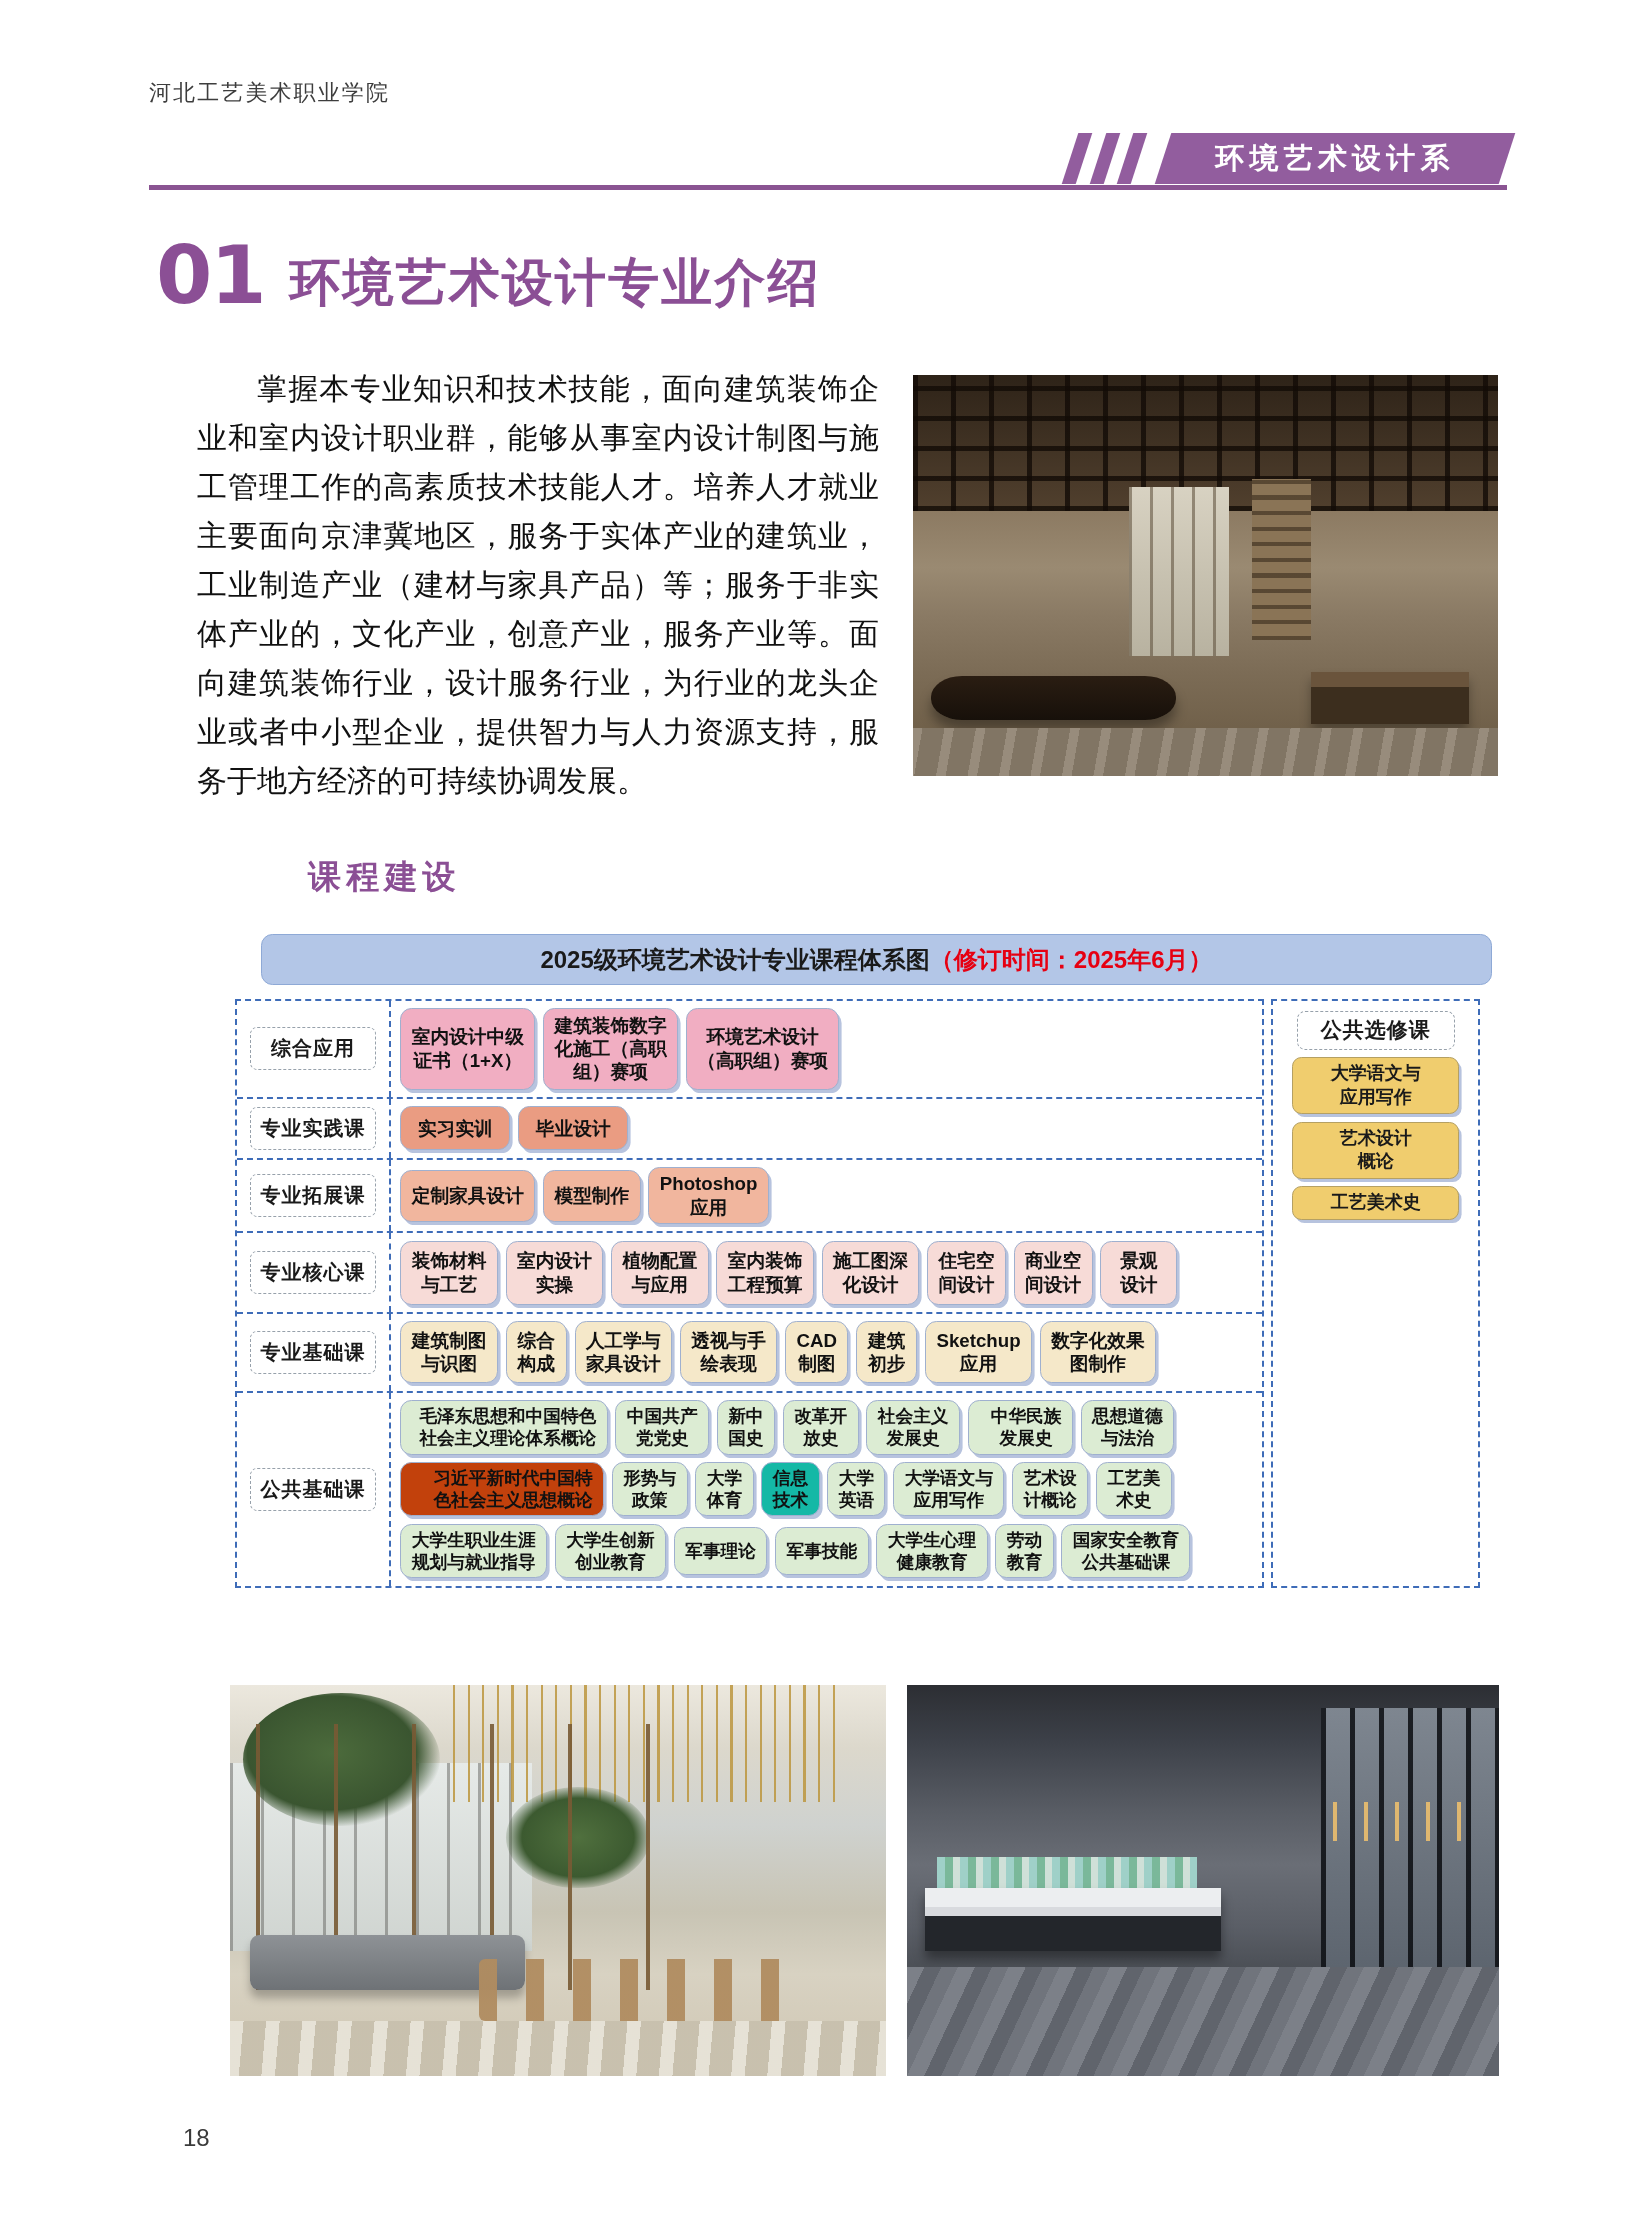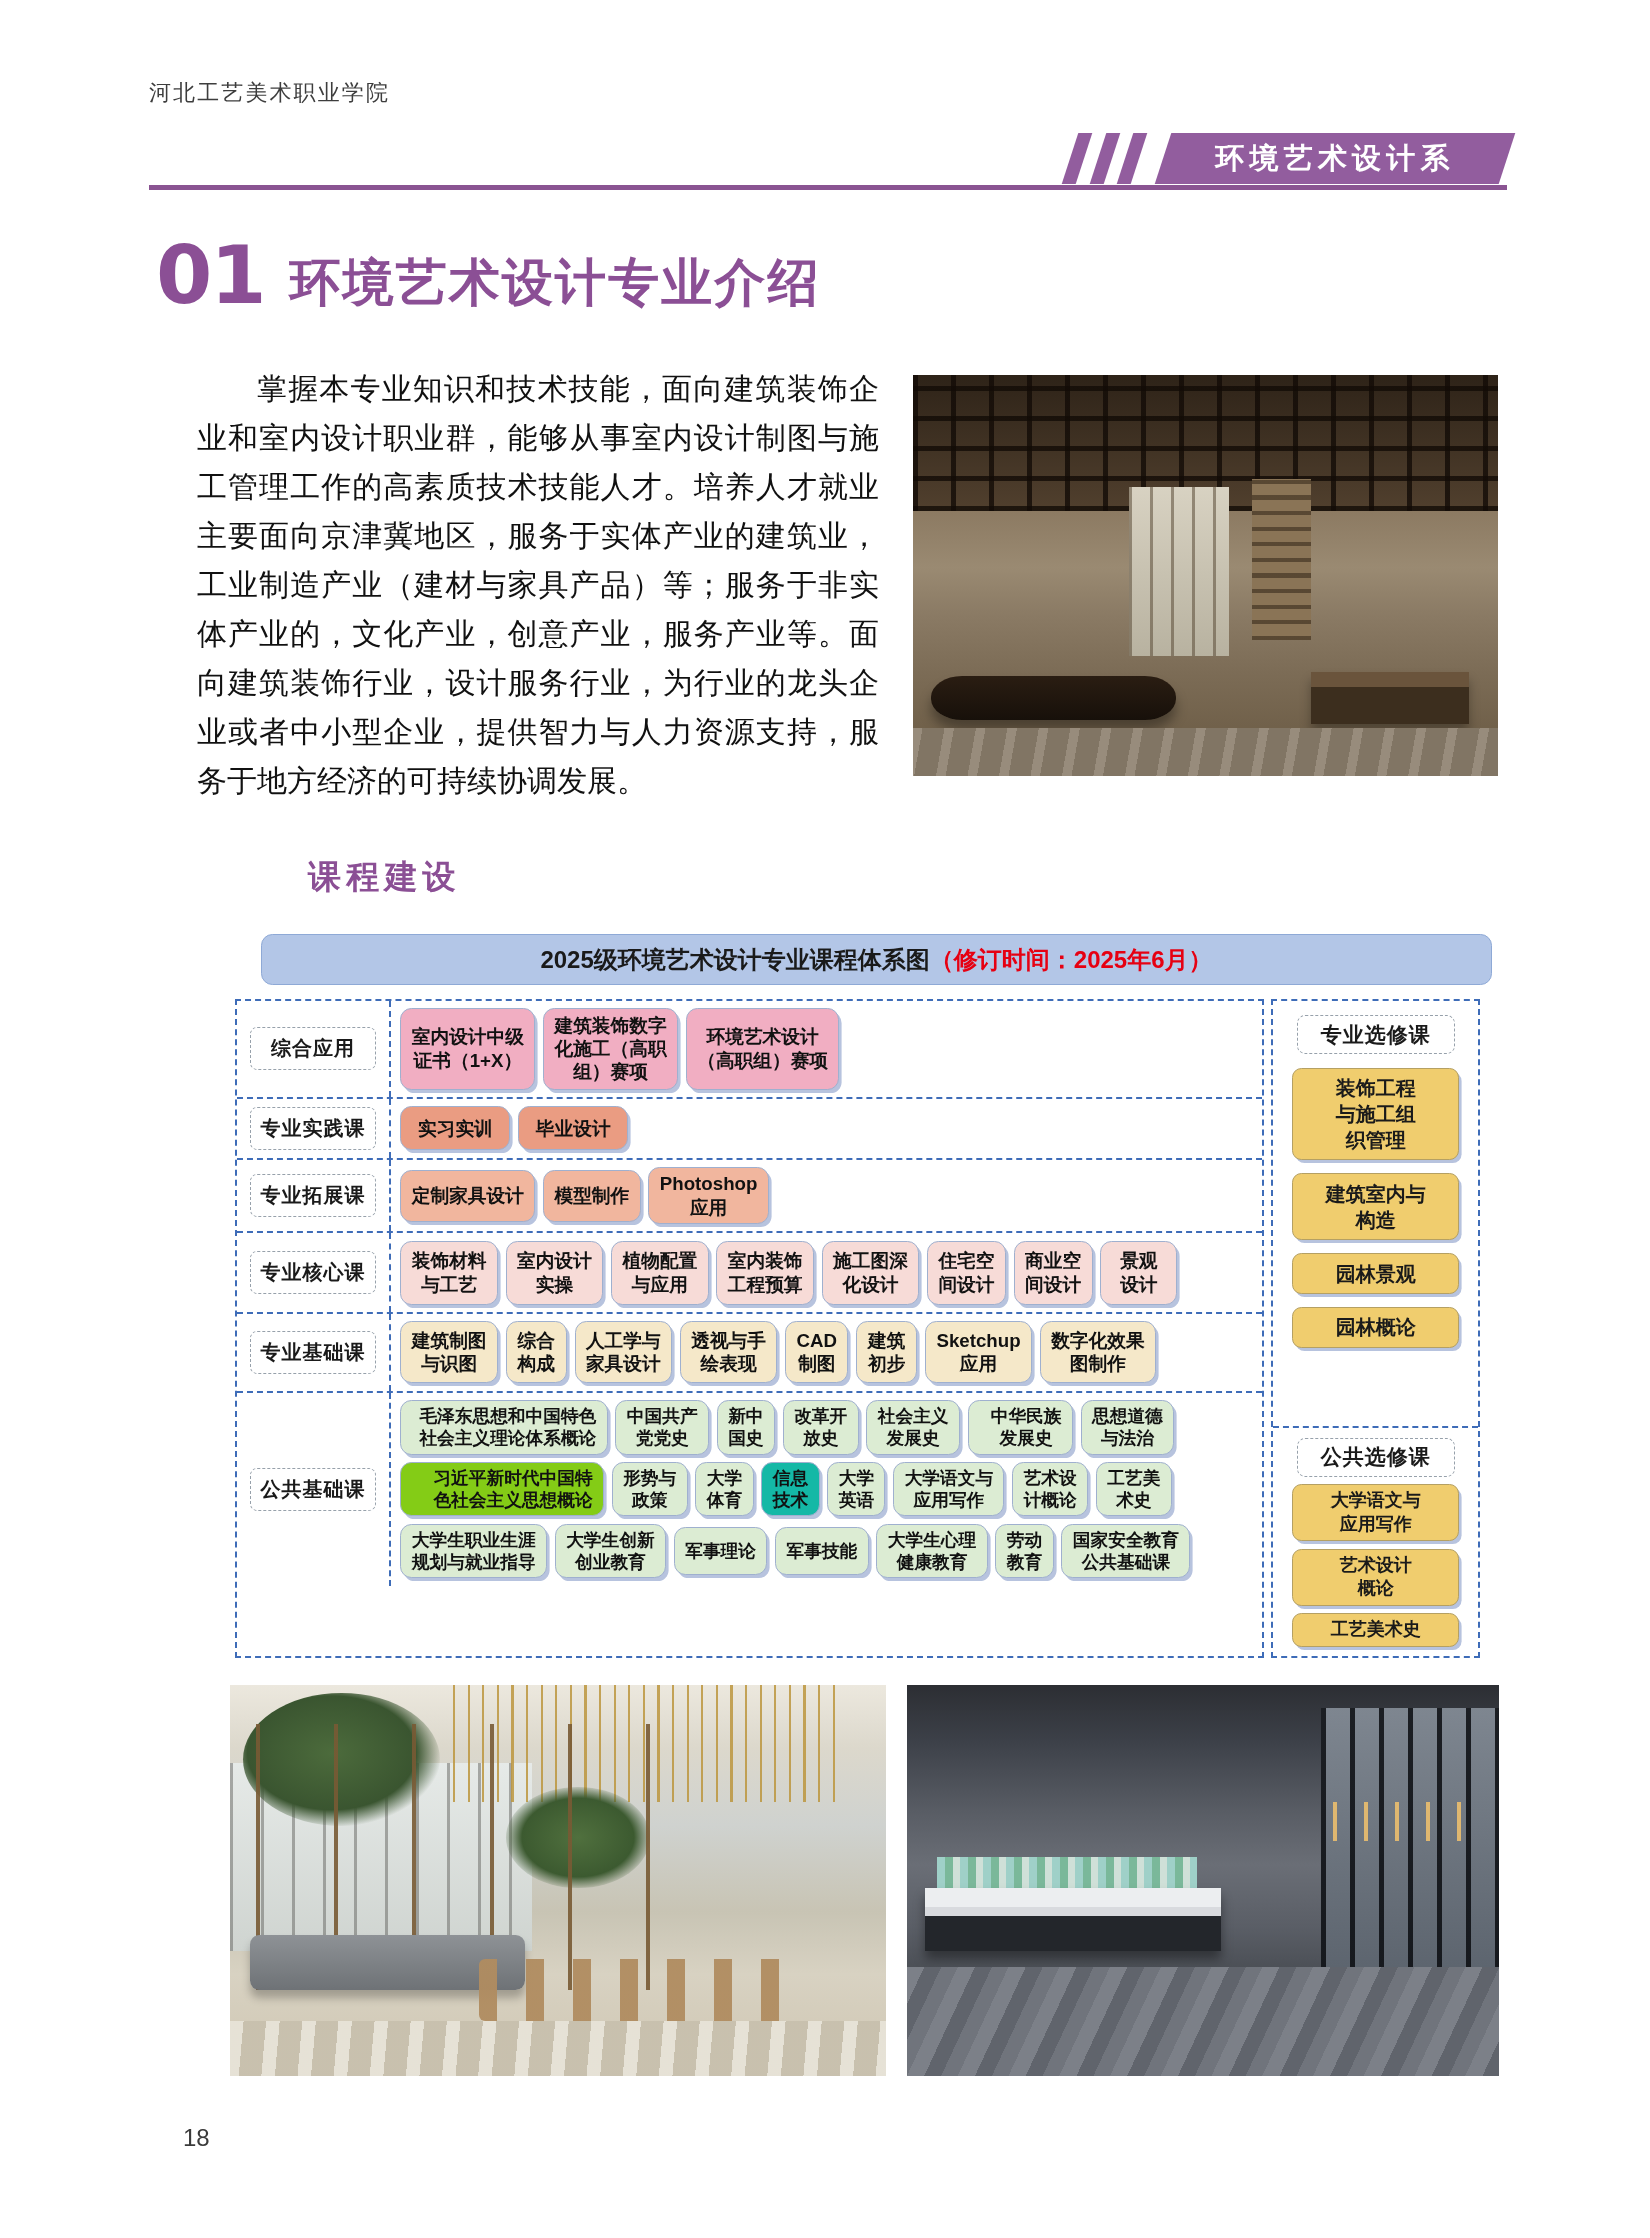--- a/index.html
+++ b/index.html
@@ -269,21 +269,21 @@
                 <div class="cbox" style="background: rgb(220, 236, 211);">改革开
 放史</div>
                 <div class="cbox" style="background: rgb(220, 236, 211);">社会主义
 发展史</div>
                 <div class="cbox" style="background: rgb(220, 236, 211); padding-left: 22px;">中华民族
 发展史</div>
                 <div class="cbox" style="background: rgb(220, 236, 211);">思想道德
 与法治</div>
               </div>
               <div class="sub-row">
-                <div class="cbox" style="background: #84cc16; padding-left: 32px;">习近平新时代中国特
+                <div class="cbox" style="background: #c2410c; padding-left: 32px;">习近平新时代中国特
 色社会主义思想概论</div>
                 <div class="cbox" style="background: rgb(220, 236, 211);">形势与
 政策</div>
                 <div class="cbox" style="background: rgb(220, 236, 211);">大学
 体育</div>
                 <div class="cbox" style="background: #14b8a6;">信息
 技术</div>
                 <div class="cbox" style="background: rgb(220, 236, 211);">大学
 英语</div>
                 <div class="cbox" style="background: rgb(220, 236, 211);">大学语文与
@@ -304,30 +304,20 @@
 健康教育</div>
                 <div class="cbox" style="background: rgb(220, 236, 211);">劳动
 教育</div>
                 <div class="cbox" style="background: rgb(220, 236, 211); font-family: Liberation Serif, serif;">国家安全教育
 公共基础课</div>
               </div>
             </div>
           </div>
         </div>
       <div class="dg-side" id="diagram-electives">
-          <div class="eside-sec top">
-            <div class="ehead">专业选修课</div>
-            <div class="ebox">装饰工程
-与施工组
-织管理</div>
-            <div class="ebox">建筑室内与
-构造</div>
-            <div class="ebox">园林景观</div>
-            <div class="ebox">园林概论</div>
-          </div>
           <div class="eside-sec bot">
             <div class="ehead">公共选修课</div>
             <div class="ebox">大学语文与
 应用写作</div>
             <div class="ebox">艺术设计
 概论</div>
             <div class="ebox">工艺美术史</div>
           </div>
         </div>
     </div>

